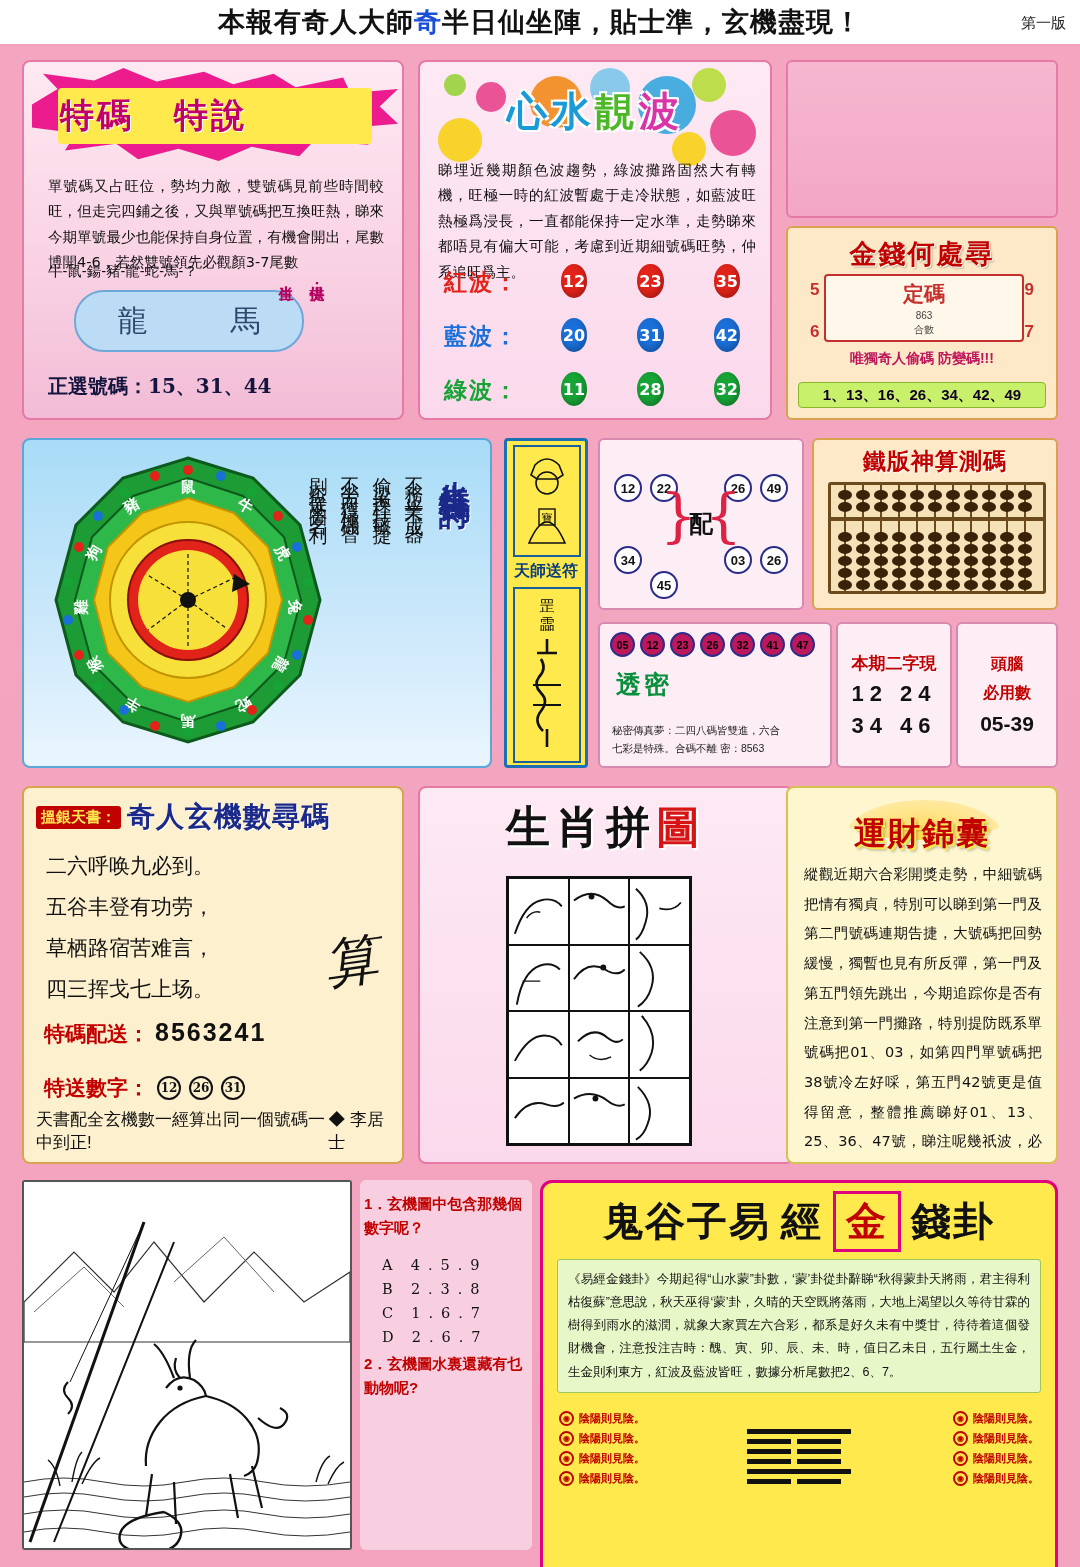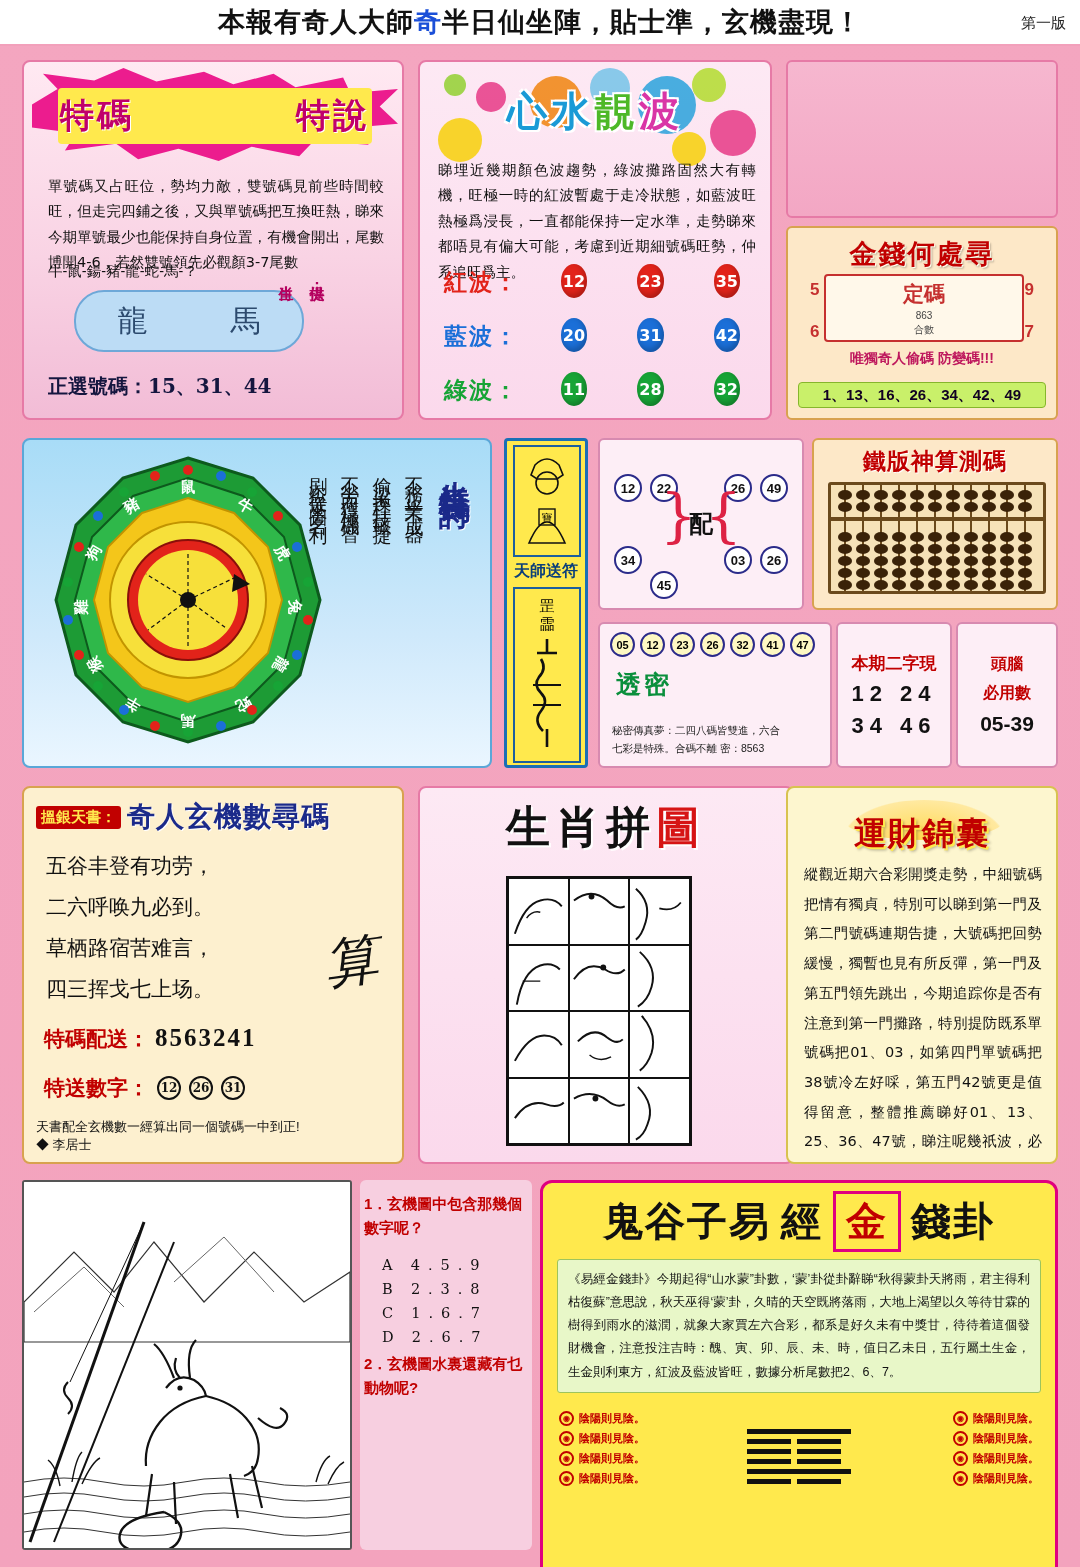--- a/index.html
+++ b/index.html
@@ -52,21 +52,21 @@
       55% 17%, 66% 6%, 72% 20%, 85% 10%, 87% 26%, 100% 22%, 95% 40%,
       100% 58%, 88% 62%, 92% 80%, 77% 76%, 73% 92%, 60% 82%, 51% 97%,
       40% 84%, 29% 95%, 23% 79%, 9% 86%, 12% 68%, 0% 62%);
   }
   .starburst-in {
     position:absolute; left:34px; top:26px; width:314px; height:56px;
     background:#ffe94d; border-radius:4px;
   }
   .tema-title {
     position:absolute; left:36px; top:26px; width:310px; height:56px;
-    display:flex; align-items:center; justify-content:space-between; gap:40px;
+    display:flex; align-items:center; justify-content:flex-start; gap:40px;
     font-family:"DejaVu Serif", serif;
     font-size:34px; font-weight:bold; color:#c0006b;
     letter-spacing:3px;
     text-shadow:1px 1px 0 #fff;
   }
   .tema-body {
     position:absolute; left:24px; top:112px; width:336px;
     font-size:14.5px; line-height:1.75; color:#101010;
     font-family:"DejaVu Sans", sans-serif;
     text-align:justify;
@@ -235,21 +235,21 @@
   }
 
   
   #p-toumi {
     left:598px; top:622px; width:234px; height:146px;
     background:#fdeef6; border:2px solid #d78ab0; border-radius:6px;
   }
   .tm-balls { position:absolute; left:10px; top:8px; display:flex; gap:5px; }
   .tm-ball {
     width:25px; height:25px; border-radius:50%; border:2px solid #2b2b8a;
-    background:#fef9c3; display:flex; align-items:center; justify-content:center;
+    background:#be185d; display:flex; align-items:center; justify-content:center;
     font-size:11px; font-weight:bold;
   }
   .tm-word {
     position:absolute; left:16px; top:44px; font-size:25px; font-weight:bold;
     color:#0a8f3c; font-family:"DejaVu Serif", serif; letter-spacing:3px;
   }
   .tm-note {
     position:absolute; left:12px; right:10px; bottom:8px;
     font-size:10.5px; color:#222; line-height:1.7;
   }
@@ -285,33 +285,33 @@
   }
   .qr-poem {
     position:absolute; left:22px; top:58px; width:250px;
     font-family:"DejaVu Serif", serif; font-size:21px; line-height:1.95; color:#111;
   }
   .qr-sign {
     position:absolute; right:24px; top:138px; font-size:54px; color:#111;
     font-family:"DejaVu Serif", serif; transform:rotate(-8deg); font-style:italic;
   }
   .qr-line1 {
-    position:absolute; left:20px; top:236px; font-size:21px; font-weight:bold; color:#c10000;
-    font-family:Liberation Serif, serif;
+    position:absolute; left:20px; top:230px; font-size:21px; font-weight:bold; color:#c10000;
+    font-family:Liberation Sans, sans-serif;
   }
   .qr-line1 .num { color:#111; font-size:25px; letter-spacing:2px; margin-left:6px; }
   .qr-line2 { position:absolute; left:20px; top:286px; display:flex; align-items:center; gap:8px;
     font-size:21px; font-weight:bold; color:#c10000; font-family:"DejaVu Serif", serif;}
   .qr-line2 .b {
     width:24px; height:24px; border-radius:50%; border:2px solid #111; background:#fdf0cf;
     display:flex; align-items:center; justify-content:center; font-size:12px; color:#111;
   }
   .qr-foot {
     position:absolute; left:12px; right:12px; bottom:8px;
-    font-size:13px; color:#111; display:flex; justify-content:space-between;flex-direction:column;
+    font-size:17px; color:#111; display:flex; justify-content:space-between;
   }
 
   
   #p-puzzle {
     left:418px; top:786px; width:376px; height:378px;
     background:linear-gradient(180deg,#fde9f4 0%, #fbd9ec 100%);
     border:2px solid #e67aa6; border-radius:8px; overflow:hidden;
   }
   .pz-title {
     position:absolute; left:0; right:0; top:10px; text-align:center;
@@ -735,22 +735,22 @@
     <div class="t">必用數</div>
     <div class="n">05-39</div>
   </div>
 
   <div class="panel" id="p-qiren">
     <div class="qr-head">
       <span class="l1">搵銀天書：</span>
       <span class="l2">奇人玄機數尋碼</span>
     </div>
     <div class="qr-poem">
+      <div>二六呼唤九必到。</div>
       <div>五谷丰登有功劳，</div>
-      <div>二六呼唤九必到。</div>
       <div>草栖路宿苦难言，</div>
       <div>四三挥戈七上场。</div>
     </div>
     <div class="qr-sign">算</div>
     <div class="qr-line1">
       <span>特碼配送：</span><span class="num">8563241</span>
     </div>
     <div class="qr-line2">
       <span>特送數字：</span>
       <span class="b">12</span>

